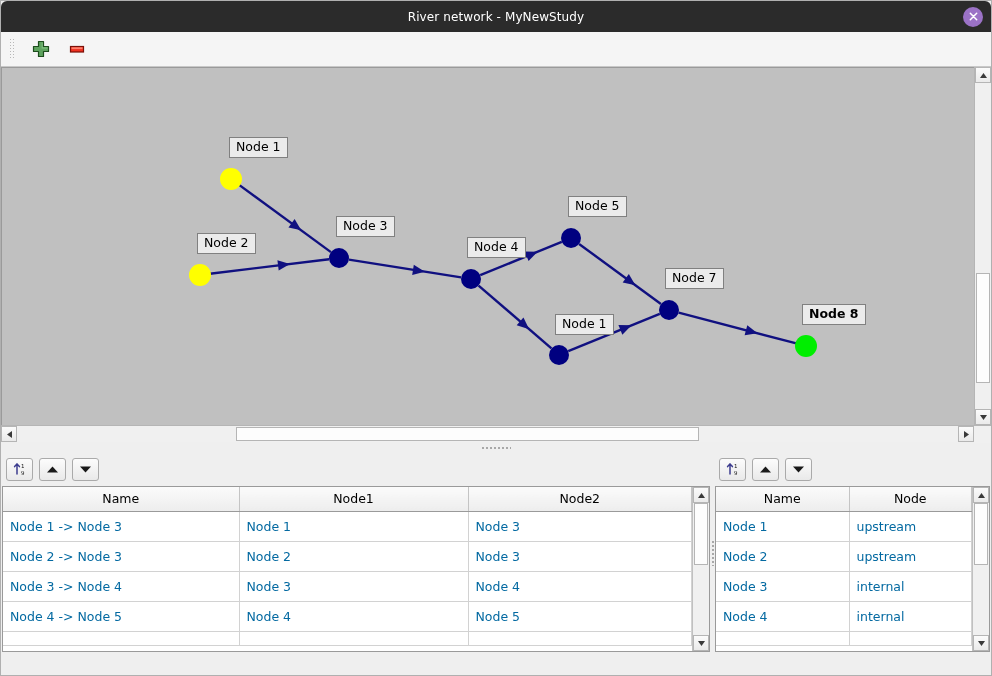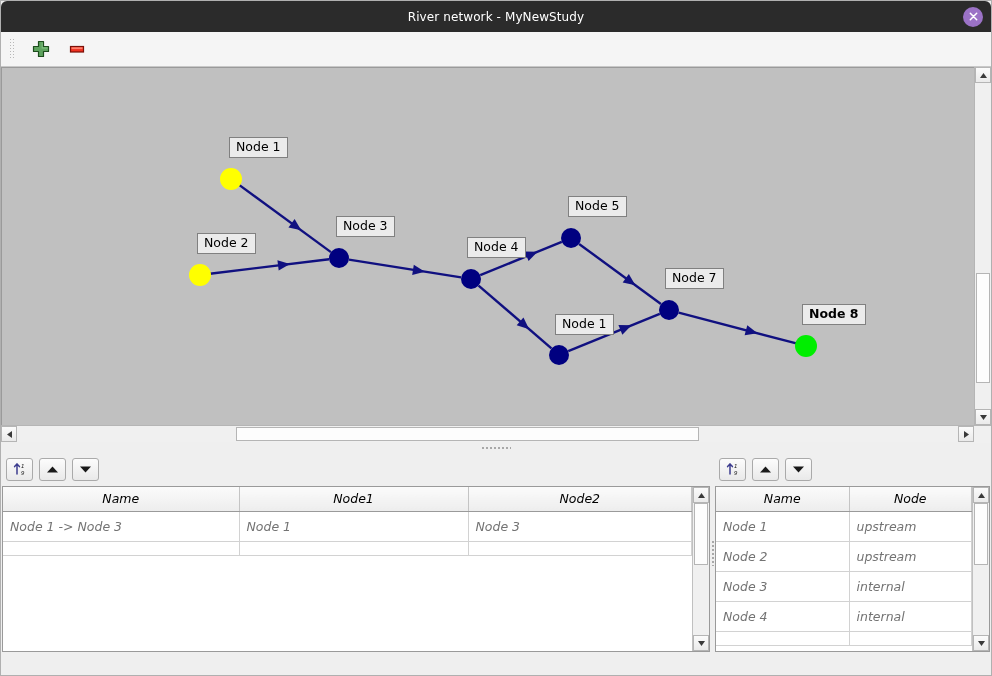--- a/index.html
+++ b/index.html
@@ -137,21 +137,21 @@
     background-image: radial-gradient(#a8a8a8 1px, transparent 1px);
     background-size: 4px 4px;
   }
 
   
   .bottom {
     flex: 0 0 201px; height: 201px;
     display: flex;
     background: #efefef;
   }
-  .panel { display: flex; flex-direction: column; min-width: 0; font-style: italic; }
+  .panel { display: flex; flex-direction: column; min-width: 0; }
   .panel-left  { flex: 0 0 710px; width: 710px; }
   .vsplit {
     flex: 0 0 3px; width: 3px;
     background: #efefef;
     display: flex; align-items: center; justify-content: center;
     cursor: col-resize;
   }
   .vsplit .grip {
     width: 3px; height: 26px;
     background-image: radial-gradient(#a8a8a8 1px, transparent 1px);
@@ -197,21 +197,21 @@
     font-size: 12.5px;
     height: 24px;
     color: #000;
     text-align: center;
   }
   table.grid td {
     border-right: 1px solid #d2d2d2;
     border-bottom: 1px solid #d2d2d2;
     height: 30px;
     padding: 0 0 0 7px;
-    color: #737373;
+    color: #0369a1;
     background: #ffffff;
     white-space: nowrap;
     overflow: hidden;
     text-overflow: ellipsis;
   }
   table.grid tr.partial td { height: 14px; }
   .tbl-vscroll {
     width: 17px; flex: 0 0 17px;
     background: #f0f0f0;
     border-left: 1px solid #c0c0c0;
@@ -368,20 +368,35 @@
                   <th>Node1</th>
                   <th>Node2</th>
                 </tr>
               </thead>
             <tbody id="reaches-body">
                 <tr>
                   <td>Node 1 -&gt; Node 3</td>
                   <td>Node 1</td>
                   <td>Node 3</td>
                 </tr>
+                <tr>
+                  <td>Node 2 -&gt; Node 3</td>
+                  <td>Node 2</td>
+                  <td>Node 3</td>
+                </tr>
+                <tr>
+                  <td>Node 3 -&gt; Node 4</td>
+                  <td>Node 3</td>
+                  <td>Node 4</td>
+                </tr>
+                <tr>
+                  <td>Node 4 -&gt; Node 5</td>
+                  <td>Node 4</td>
+                  <td>Node 5</td>
+                </tr>
                 <tr class="partial">
                   <td></td>
                   <td></td>
                   <td></td>
                 </tr>
               </tbody>
           </table>
         </div>
         <div class="tbl-vscroll">
           <div class="sb-btn">

